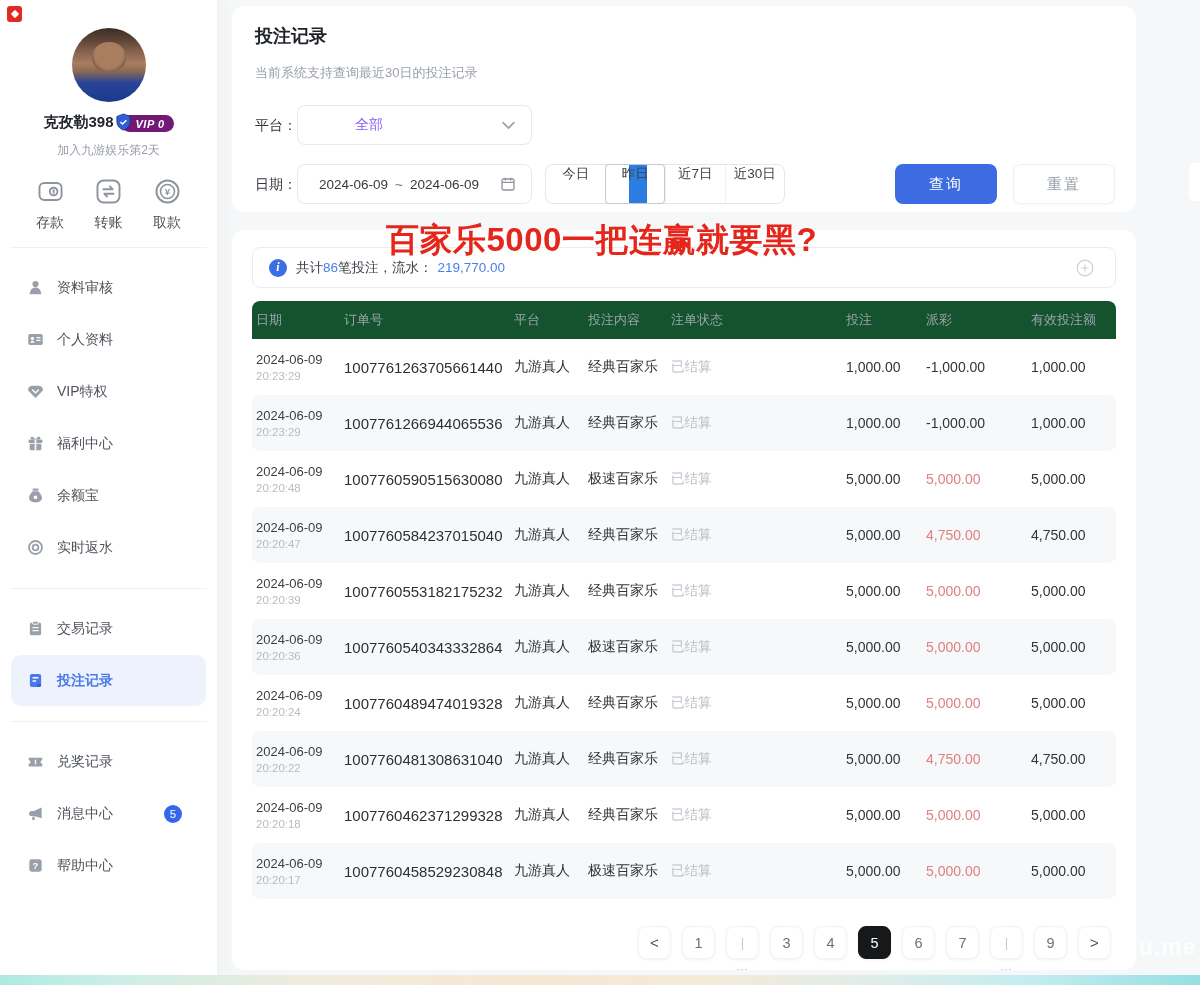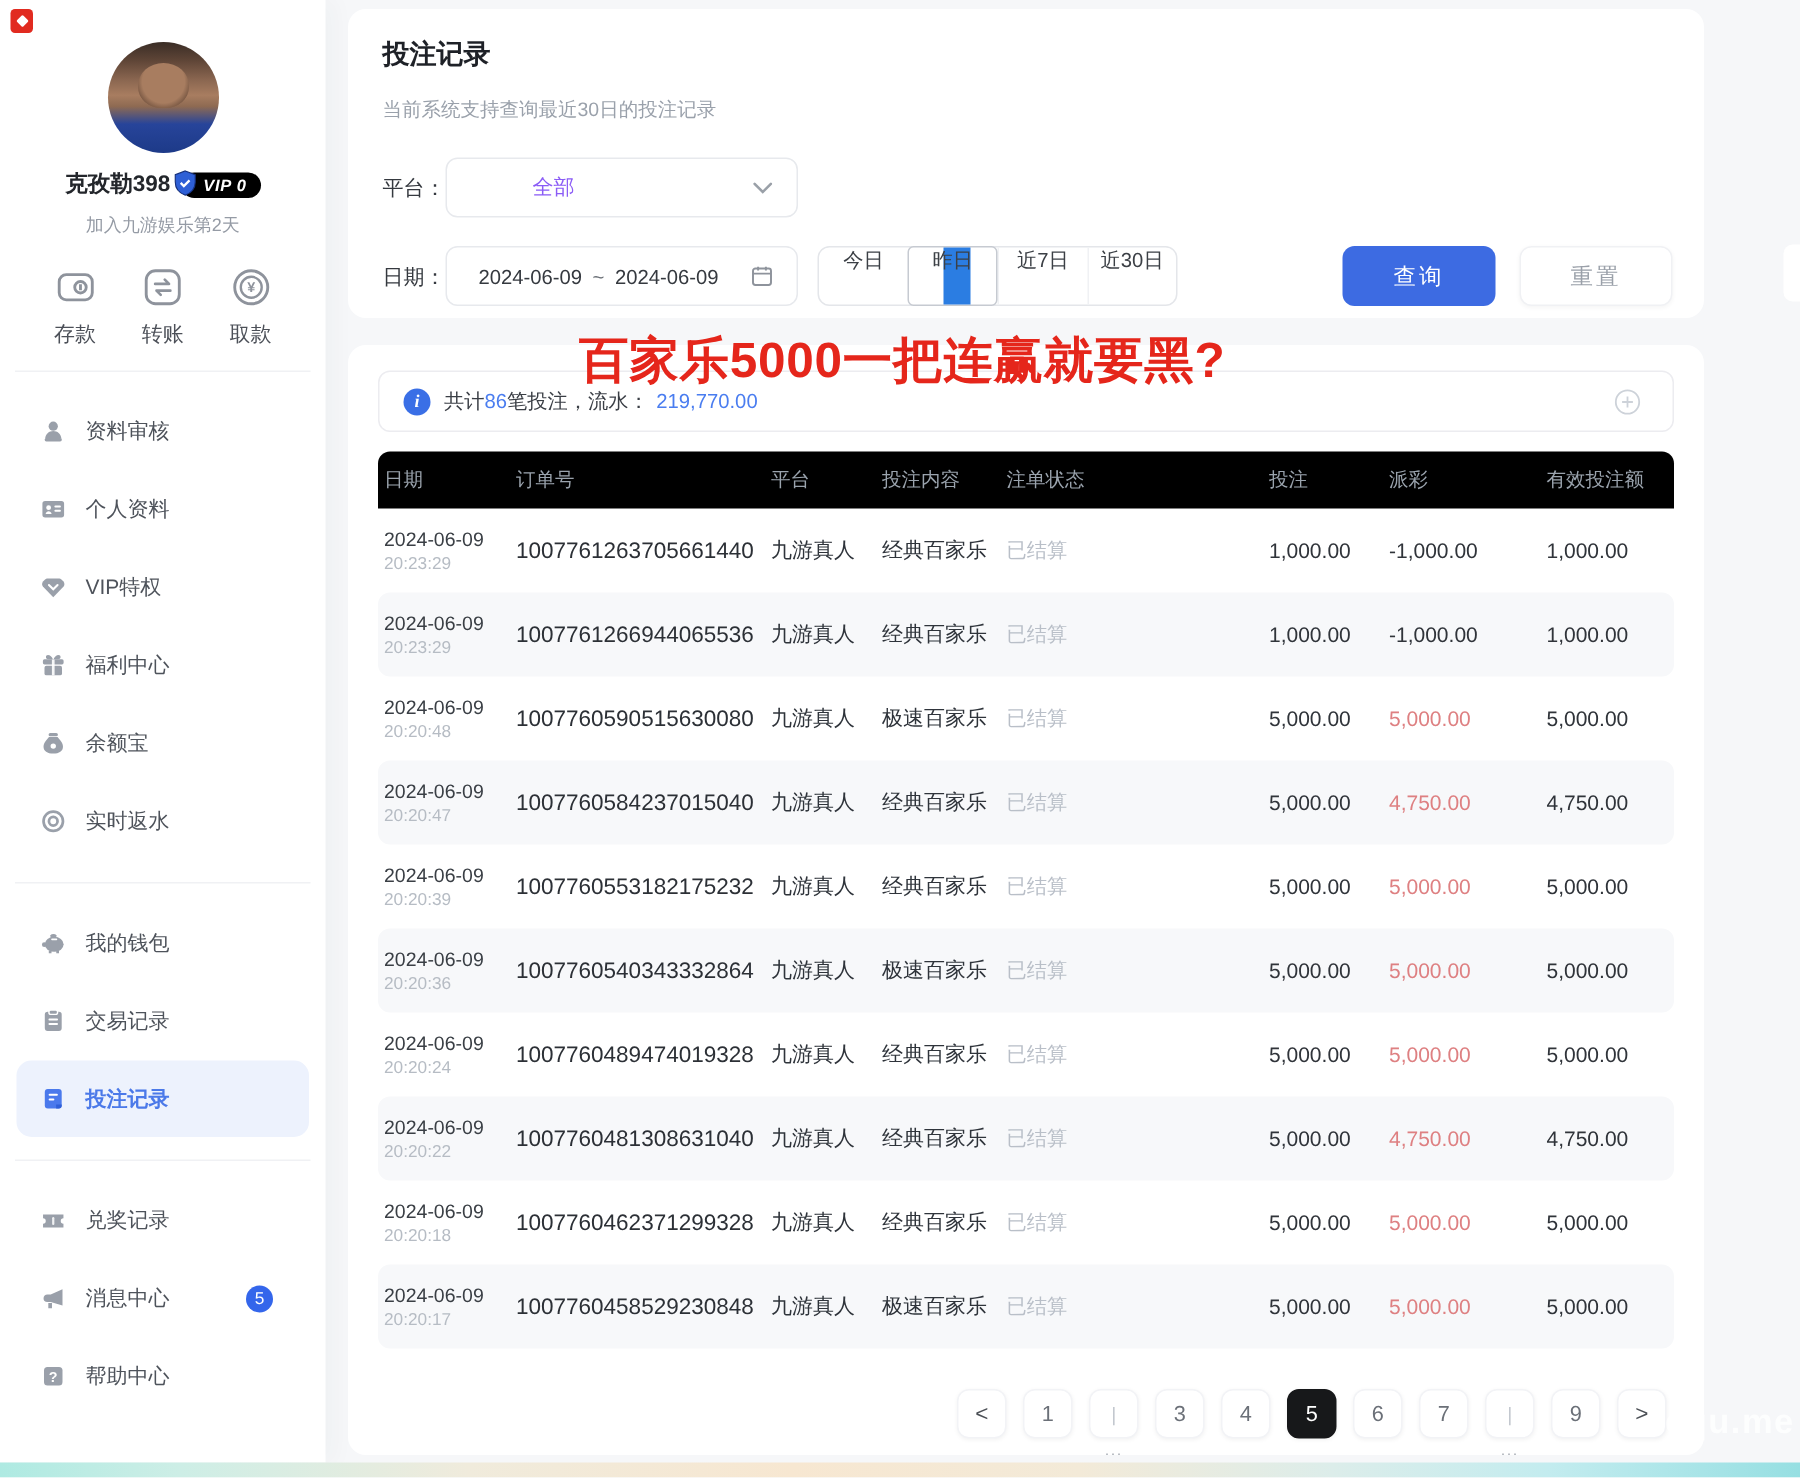--- a/index.html
+++ b/index.html
@@ -10,21 +10,21 @@
   .corner-red { position:absolute; left:7px; top:6px; width:15px; height:16px; background:#e12b20; border-radius:3px; z-index:30; }
   .corner-red::after { content:""; position:absolute; left:4.5px; top:5px; width:6px; height:6px; background:#fff; border-radius:1px; transform:rotate(45deg); }
 
   
   .sidebar { position:absolute; left:0; top:0; width:217px; height:975px; background:#fff; box-shadow:6px 0 14px rgba(40,50,70,.03); z-index:2; }
   .avatar { width:74px; height:74px; border-radius:50%; margin:28px auto 0; overflow:hidden;
             background:linear-gradient(180deg,#3a2d26 0%,#5d4436 16%,#8a6650 34%,#a87d60 48%,#8e6a52 58%,#27449a 74%,#1d3a88 100%); }
   .avatar::after { content:""; display:block; width:34px; height:30px; margin:14px auto 0; border-radius:50% 50% 46% 46%; background:radial-gradient(circle at 50% 42%, #a87d60 0 58%, #7c5a45 75%, transparent 76%); }
   .uname-row { display:flex; justify-content:center; align-items:flex-end; gap:7px; margin-top:11px; }
   .uname { font-size:15px; font-weight:bold; color:#23262b; }
-  .vip-pill { position:relative; background:#000000; color:#fff; font-size:11px; font-weight:bold; font-style:italic; border-radius:9px; padding:2.5px 9px 2.5px 15px; letter-spacing:.5px; }
+  .vip-pill { position:relative; background:#701a75; color:#fff; font-size:11px; font-weight:bold; font-style:italic; border-radius:9px; padding:2.5px 9px 2.5px 15px; letter-spacing:.5px; }
   .vip-shield { position:absolute; left:-7px; top:-2px; }
   .join-text { text-align:center; font-size:12px; color:#959ba5; margin-top:10px; }
   .quick-actions { display:flex; justify-content:space-between; padding:0 24px; margin-top:19px; }
   .qa { width:52px; text-align:center; cursor:pointer; }
   .qa-ico { display:flex; justify-content:center; }
   .qa-label { font-size:14px; color:#4c5058; margin-top:9px; }
   .sb-divider { border-top:1px solid #f0f1f4; margin:15px 10px 14px; }
   .sb-menu { margin-top:14px; }
   .sb-item { display:flex; align-items:center; height:51px; margin:1px 11px; padding:0 24px 0 16px; border-radius:10px; position:relative; cursor:pointer; }
   .sb-item .sb-ico { width:17px; height:17px; margin-right:13px; display:flex; }
@@ -62,21 +62,21 @@
 
   
   .card-table { top:230px; height:740px; padding:17px 20px; }
   .summary-bar { height:41px; border:1px solid #ececf0; border-radius:8px; display:flex; align-items:center; padding:0 21px 0 16px; font-size:13.5px; color:#3a3e45; }
   .info-ico { width:18px; height:18px; border-radius:50%; background:#3a6fe6; color:#fff; font-size:12px; font-weight:bold; font-style:italic; display:flex; align-items:center; justify-content:center; margin-right:9px; font-family:"Liberation Serif",serif; }
   .blue-num { color:#4a7df0; }
   .summary-amount { margin-left:5px; }
   .plus-ico { margin-left:auto; display:flex; cursor:pointer; }
 
   .tgrid { display:grid; grid-template-columns:88px 170px 74px 83px 175px 80px 105px 1fr; align-items:center; padding-left:4px; }
-  .thead { height:38px; margin-top:13px; background:#000000; border-radius:8px 8px 0 0; font-size:13px; color:#9aa3ad; }
+  .thead { height:38px; margin-top:13px; background:#14532d; border-radius:8px 8px 0 0; font-size:13px; color:#9aa3ad; }
   .trow { height:56px; font-size:14px; color:#30343a; border-radius:8px; }
   .trow.alt { background:#f7f8fa; }
   .c-date .d1 { font-size:13px; color:#3a3f45; }
   .c-date .d2 { font-size:11.5px; color:#b6bcc4; margin-top:3px; }
   .c-order { font-size:15px; color:#2c3036; }
   .c-platform, .c-content { font-weight:normal; color:#2f343b; }
   .c-status { color:#b9bfc8; font-size:13.5px; }
   .c-payout.win { color:#de8082; }
 
   
@@ -201,33 +201,20 @@
       <div class="sb-item">
         <span class="sb-ico">
           <svg viewBox="0 0 16 16">
             <circle cx="8" cy="8" r="6.1" fill="none" stroke="#9aa0aa" stroke-width="1.7"></circle>
             <circle cx="8" cy="8" r="2.7" fill="none" stroke="#9aa0aa" stroke-width="1.7"></circle>
           </svg>
         </span>
         <span class="sb-label">实时返水</span>
       </div>
       <div class="sb-divider"></div>
-      <div class="sb-item">
-        <span class="sb-ico">
-          <svg viewBox="0 0 16 16" fill="#9aa0aa">
-            <ellipse cx="8.6" cy="9" rx="5.9" ry="4.7"></ellipse>
-            <circle cx="2.4" cy="9.2" r="1.5"></circle>
-            <path d="M6 3.4c1.2-1.1 3-1.1 4.2 0l-.7 2H6.7z"></path>
-            <rect x="5.2" y="13" width="1.7" height="1.6"></rect>
-            <rect x="9.9" y="13" width="1.7" height="1.6"></rect>
-            <rect x="6.7" y="5.4" width="3.8" height="1" rx=".5" fill="#fff"></rect>
-          </svg>
-        </span>
-        <span class="sb-label">我的钱包</span>
-      </div>
       <div class="sb-item">
         <span class="sb-ico">
           <svg viewBox="0 0 16 16" fill="#9aa0aa">
             <rect x="2.7" y="2.4" width="10.6" height="12" rx="1.8"></rect>
             <rect x="5.3" y="1.2" width="5.4" height="2.8" rx="1.2" stroke="#fff" stroke-width=".9"></rect>
             <rect x="5" y="6.6" width="6" height="1.2" rx=".6" fill="#fff"></rect>
             <rect x="5" y="9.4" width="6" height="1.2" rx=".6" fill="#fff"></rect>
           </svg>
         </span>
         <span class="sb-label">交易记录</span>

